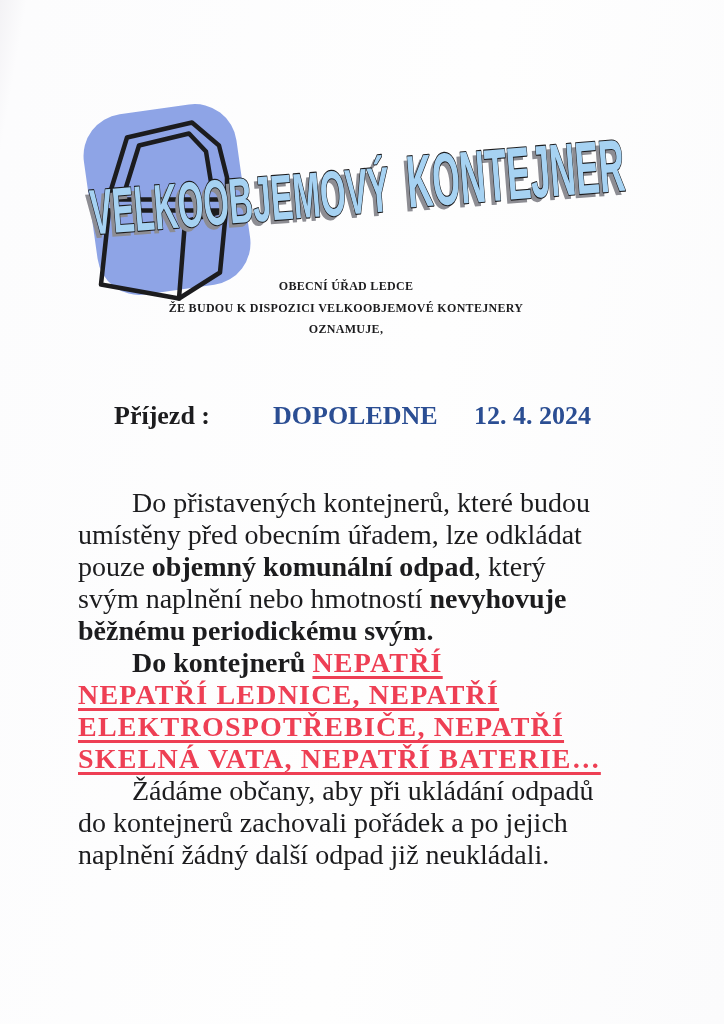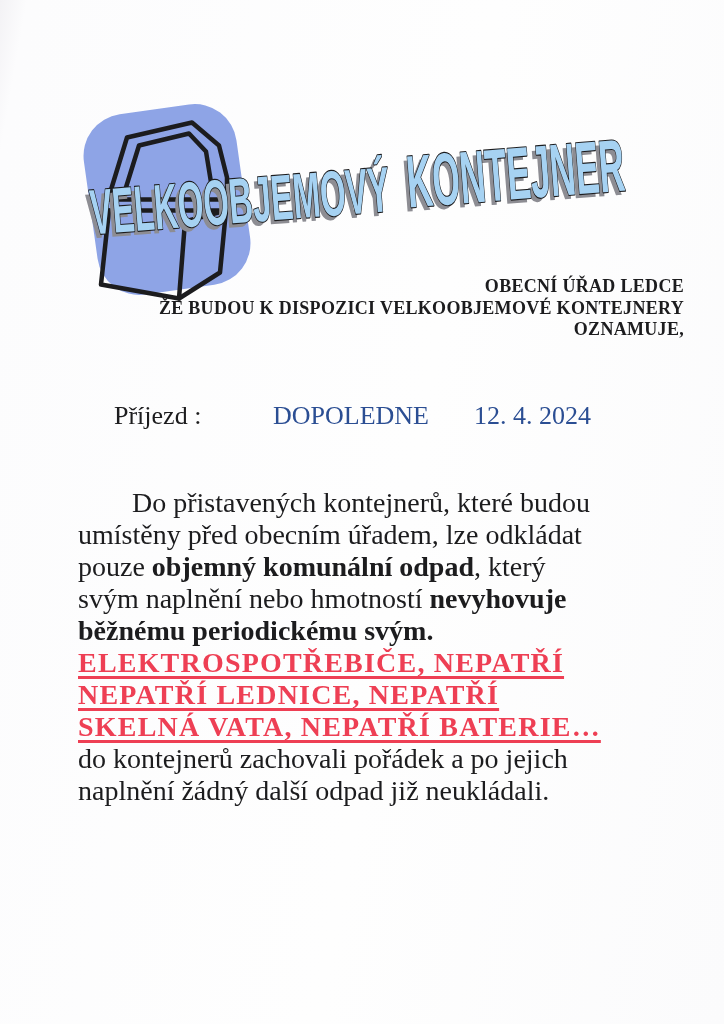--- a/index.html
+++ b/index.html
@@ -46,32 +46,32 @@
     paint-order: stroke fill;
     stroke-linejoin: round;
   }
 
   
   #announcement {
     position: absolute;
     left: 8px;
     top: 276px;
     width: 676px;
-    text-align: right;
+    text-align: center;
     font-weight: bold;
-    font-size: 18px;
+    font-size: 12px;
     line-height: 21.5px;
     letter-spacing: 0.3px;
   }
 
   
   .sched-row {
     position: absolute;
     left: 88px;
-    font-weight: normal;
+    font-weight: bold;
     font-size: 26px;
     white-space: pre;
   }
   .sched-label { display: inline-block; width: 159px; color: var(--ink); }
   .sched-time  { display: inline-block; width: 201px; color: var(--accent_blue); }
   .sched-date  { color: var(--accent_blue); }
 
   
   #body-text {
     position: absolute;
@@ -134,23 +134,25 @@
 
   <div id="body-text">
     <div>
         <div class="line indent"><span class="s-n">Do přistavených kontejnerů, které budou</span></div>
         <div class="line"><span class="s-n">umístěny před obecním úřadem, lze odkládat</span></div>
         <div class="line"><span class="s-n">pouze </span><span class="s-b">objemný komunální odpad</span><span class="s-n">, který</span></div>
         <div class="line"><span class="s-n">svým naplnění nebo hmotností </span><span class="s-b">nevyhovuje</span></div>
         <div class="line"><span class="s-b">běžnému periodickému svým.</span></div>
       </div>
     <div>
+        <div class="line indent"><span class="s-b">Do kontejnerů </span><span class="s-r">NEPATŘÍ</span></div>
+        <div class="line"><span class="s-r">NEPATŘÍ LEDNICE, NEPATŘÍ</span></div>
         <div class="line"><span class="s-r">ELEKTROSPOTŘEBIČE, NEPATŘÍ</span></div>
-        <div class="line"><span class="s-r">NEPATŘÍ LEDNICE, NEPATŘÍ</span></div>
         <div class="line"><span class="s-r">SKELNÁ VATA, NEPATŘÍ BATERIE…</span></div>
       </div>
     <div>
+        <div class="line indent"><span class="s-n">Žádáme občany, aby při ukládání odpadů</span></div>
         <div class="line"><span class="s-n">do kontejnerů zachovali pořádek a po jejich</span></div>
         <div class="line"><span class="s-n">naplnění žádný další odpad již neukládali.</span></div>
       </div>
   </div>
 
 </div>
 
 </body></html>

